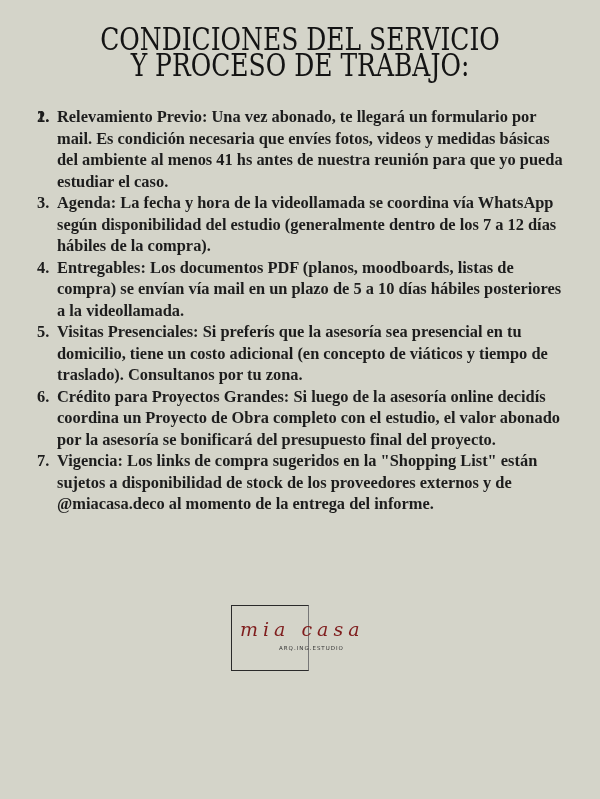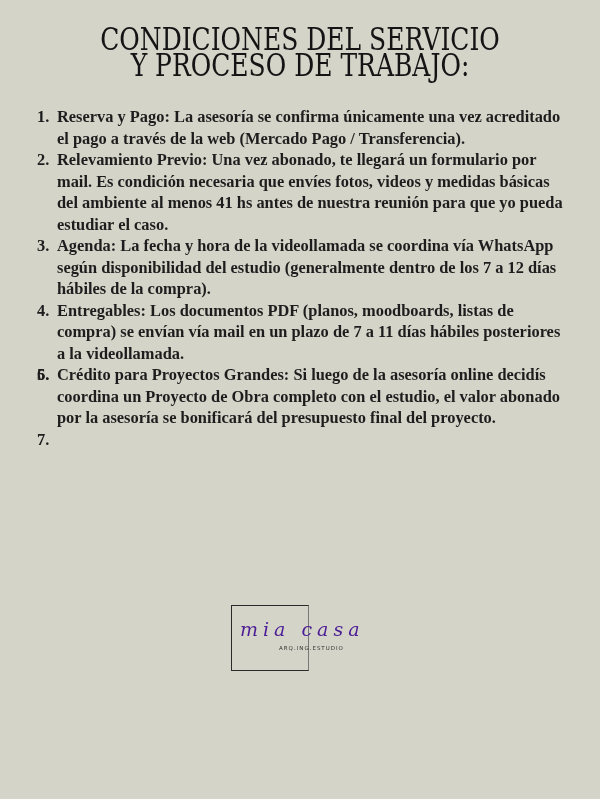--- a/index.html
+++ b/index.html
@@ -35,43 +35,43 @@
     .list li { position: relative; padding-left: 20px; }
     .list .num { position: absolute; left: 0; top: 0; }
     .logo {
       position: absolute; left: 231px; top: 605px; width: 76px; height: 64px;
       border: 1.5px solid #2a2a2a;
       border-right-color: #777;
     }
     .logo-script {
       position: absolute; left: 240px; top: 618px;
       font-family: "DejaVu Serif", serif; font-style: italic;
-      font-size: 19px; letter-spacing: 5px; color: #4c1d95;
+      font-size: 19px; letter-spacing: 5px; color: #7f1d1d;
       white-space: nowrap;
     }
     .logo-sub {
       position: absolute; left: 279px; top: 645px;
       font-family: "DejaVu Sans", sans-serif;
       font-size: 5.5px; letter-spacing: 1px; color: #333;
       white-space: nowrap;
     }
   </style>
 </head>
 <body>
 
 <div class="title">
   <div>CONDICIONES DEL SERVICIO</div>
   <div>Y PROCESO DE TRABAJO:</div>
 </div>
 
 <ol class="list">
-  <li><span class="num">1.</span><span>Reserva y Pago: La asesoría se confirma únicamente una vez acreditado el pago a través de la web (Mercado Pago / Transferencia).</span></li>
+  <li><span class="num">1.</span></li>
   <li><span class="num">2.</span><span>Relevamiento Previo: Una vez abonado, te llegará un formulario por mail. Es condición necesaria que envíes fotos, videos y medidas básicas del ambiente al menos 41 hs antes de nuestra reunión para que yo pueda estudiar el caso.</span></li>
   <li><span class="num">3.</span><span>Agenda: La fecha y hora de la videollamada se coordina vía WhatsApp según disponibilidad del estudio (generalmente dentro de los 7 a 12 días hábiles de la compra).</span></li>
-  <li><span class="num">4.</span><span>Entregables: Los documentos PDF (planos, moodboards, listas de compra) se envían vía mail en un plazo de 7 a 11 días hábiles posteriores a la videollamada.</span></li>
-  <li><span class="num">5.</span></li>
+  <li><span class="num">4.</span><span>Entregables: Los documentos PDF (planos, moodboards, listas de compra) se envían vía mail en un plazo de 5 a 10 días hábiles posteriores a la videollamada.</span></li>
+  <li><span class="num">5.</span><span>Visitas Presenciales: Si preferís que la asesoría sea presencial en tu domicilio, tiene un costo adicional (en concepto de viáticos y tiempo de traslado). Consultanos por tu zona.</span></li>
   <li><span class="num">6.</span><span>Crédito para Proyectos Grandes: Si luego de la asesoría online decidís coordina un Proyecto de Obra completo con el estudio, el valor abonado por la asesoría se bonificará del presupuesto final del proyecto.</span></li>
-  <li><span class="num">7.</span></li>
+  <li><span class="num">7.</span><span>Vigencia: Los links de compra sugeridos en la "Shopping List" están sujetos a disponibilidad de stock de los proveedores externos y de @miacasa.deco al momento de la entrega del informe.</span></li>
 </ol>
 
 <div class="logo"></div>
 <div class="logo-script">mia casa</div>
 <div class="logo-sub">ARQ.ING.ESTUDIO</div>
 
 </body></html>

